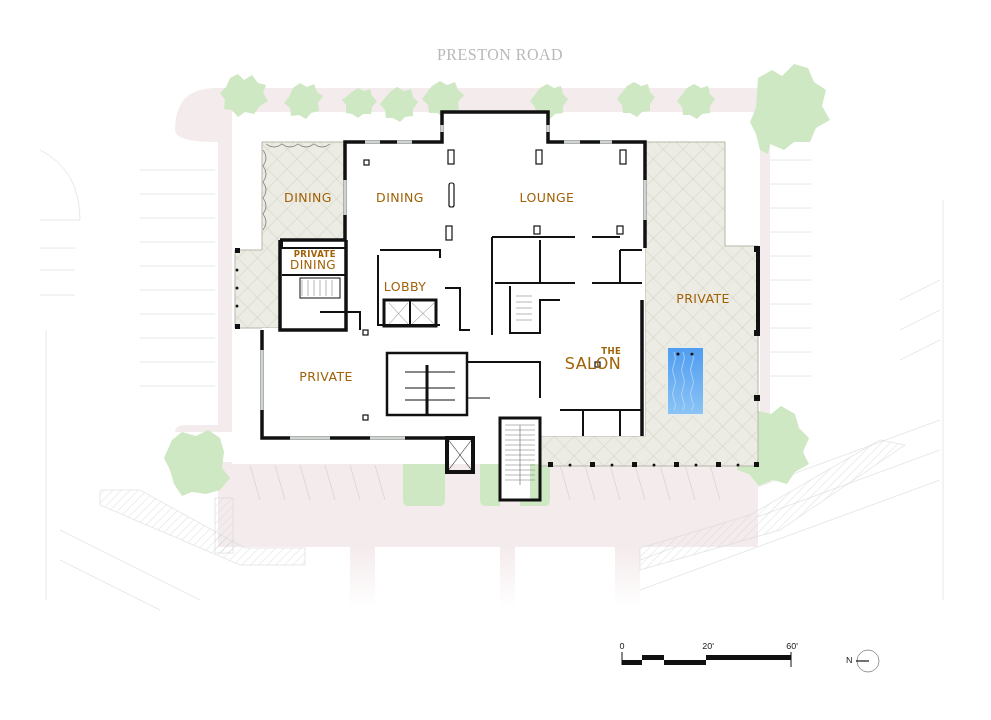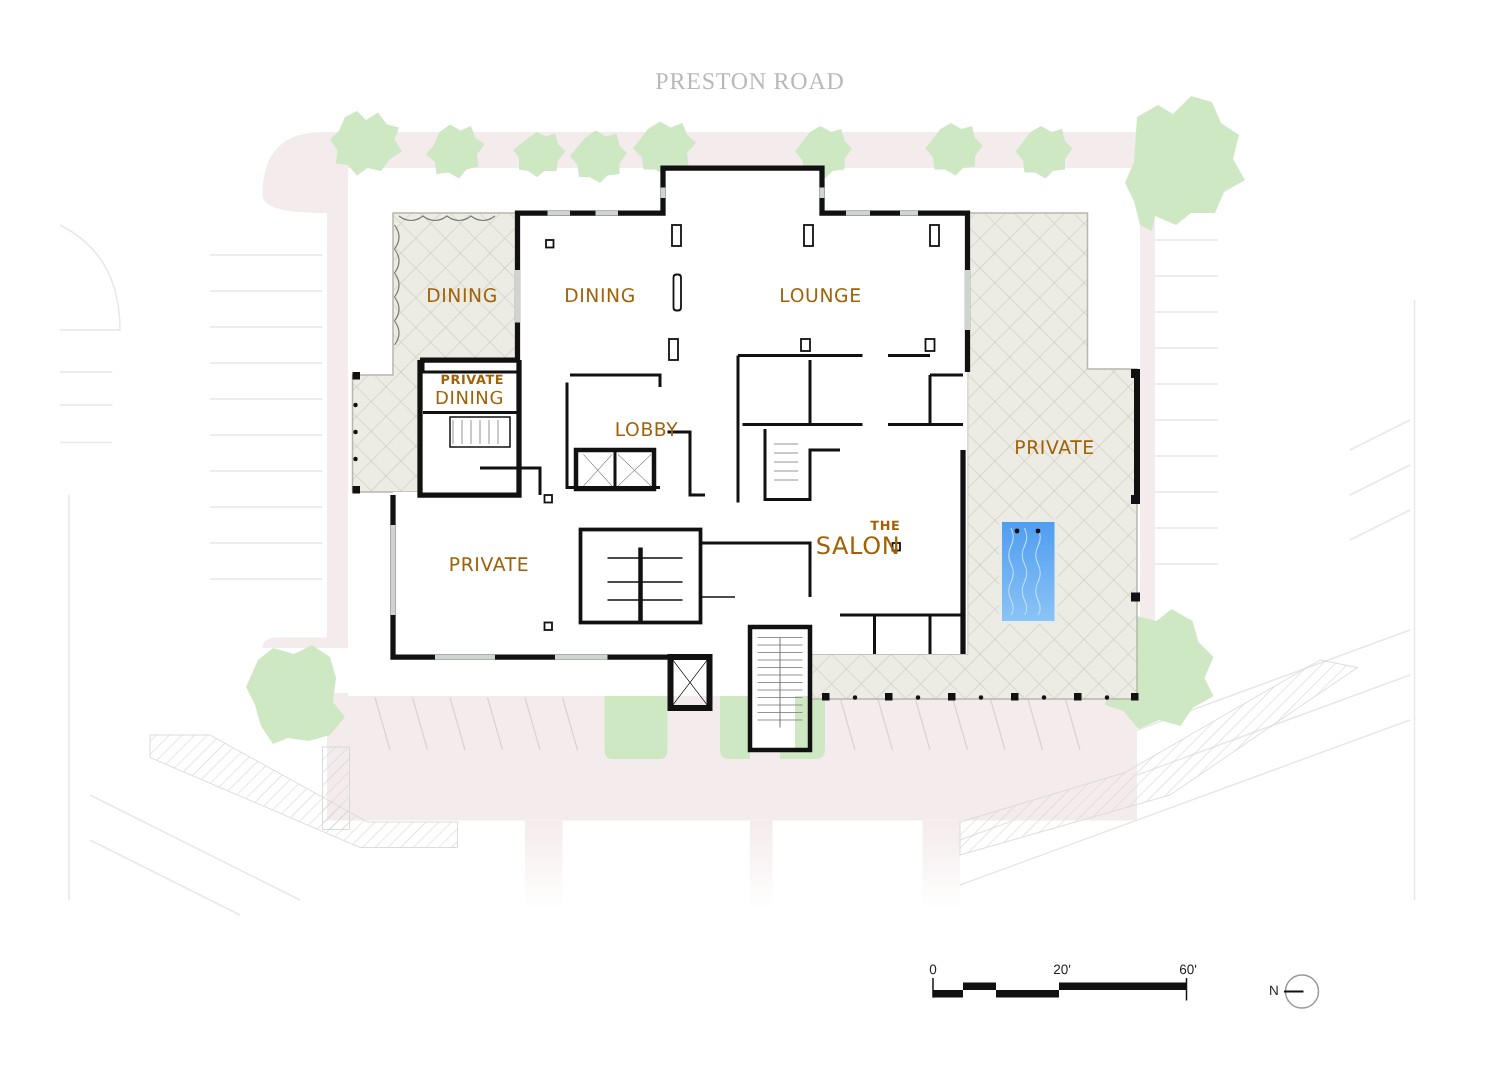--- a/index.html
+++ b/index.html
@@ -293,30 +293,30 @@
     <circle cx="868" cy="661" r="11" fill="none" stroke="#9a9a9a" stroke-width="1"></circle>
     <line x1="856" y1="661" x2="869" y2="661" stroke="#111" stroke-width="1.2"></line>
   </g>
 </svg>
 
 <div class="street-label">PRESTON ROAD</div>
 
 <div class="room-label" style="left:308px;top:197px">DINING</div>
 <div class="room-label" style="left:400px;top:197px">DINING</div>
 <div class="room-label" style="left:547px;top:197px">LOUNGE</div>
-<div class="room-label" style="left:431px;top:286px">LOBBY</div>
+<div class="room-label" style="left:405px;top:286px">LOBBY</div>
 <div class="room-label" style="left:703px;top:298px">PRIVATE</div>
 <div class="room-label" style="left:326px;top:376px">PRIVATE</div>
 
 <div class="room-label stack" style="left:313px;top:261px">
   <div class="small" style="font-size:8.5px;font-weight:bold">PRIVATE</div>
   <div style="font-size:12px">DINING</div>
 </div>
 
-<div class="room-label stack" style="left:572px;top:360px">
+<div class="room-label stack" style="left:593px;top:360px">
   <div style="font-size:8.5px;font-weight:bold">THE</div>
   <div style="font-size:16px">SALON</div>
 </div>
 
 <div class="scale-tick" style="left:622px;top:641px">0</div>
 <div class="scale-tick" style="left:708px;top:641px">20'</div>
 <div class="scale-tick" style="left:792px;top:641px">60'</div>
 
 <div class="north-n">N</div>
 

